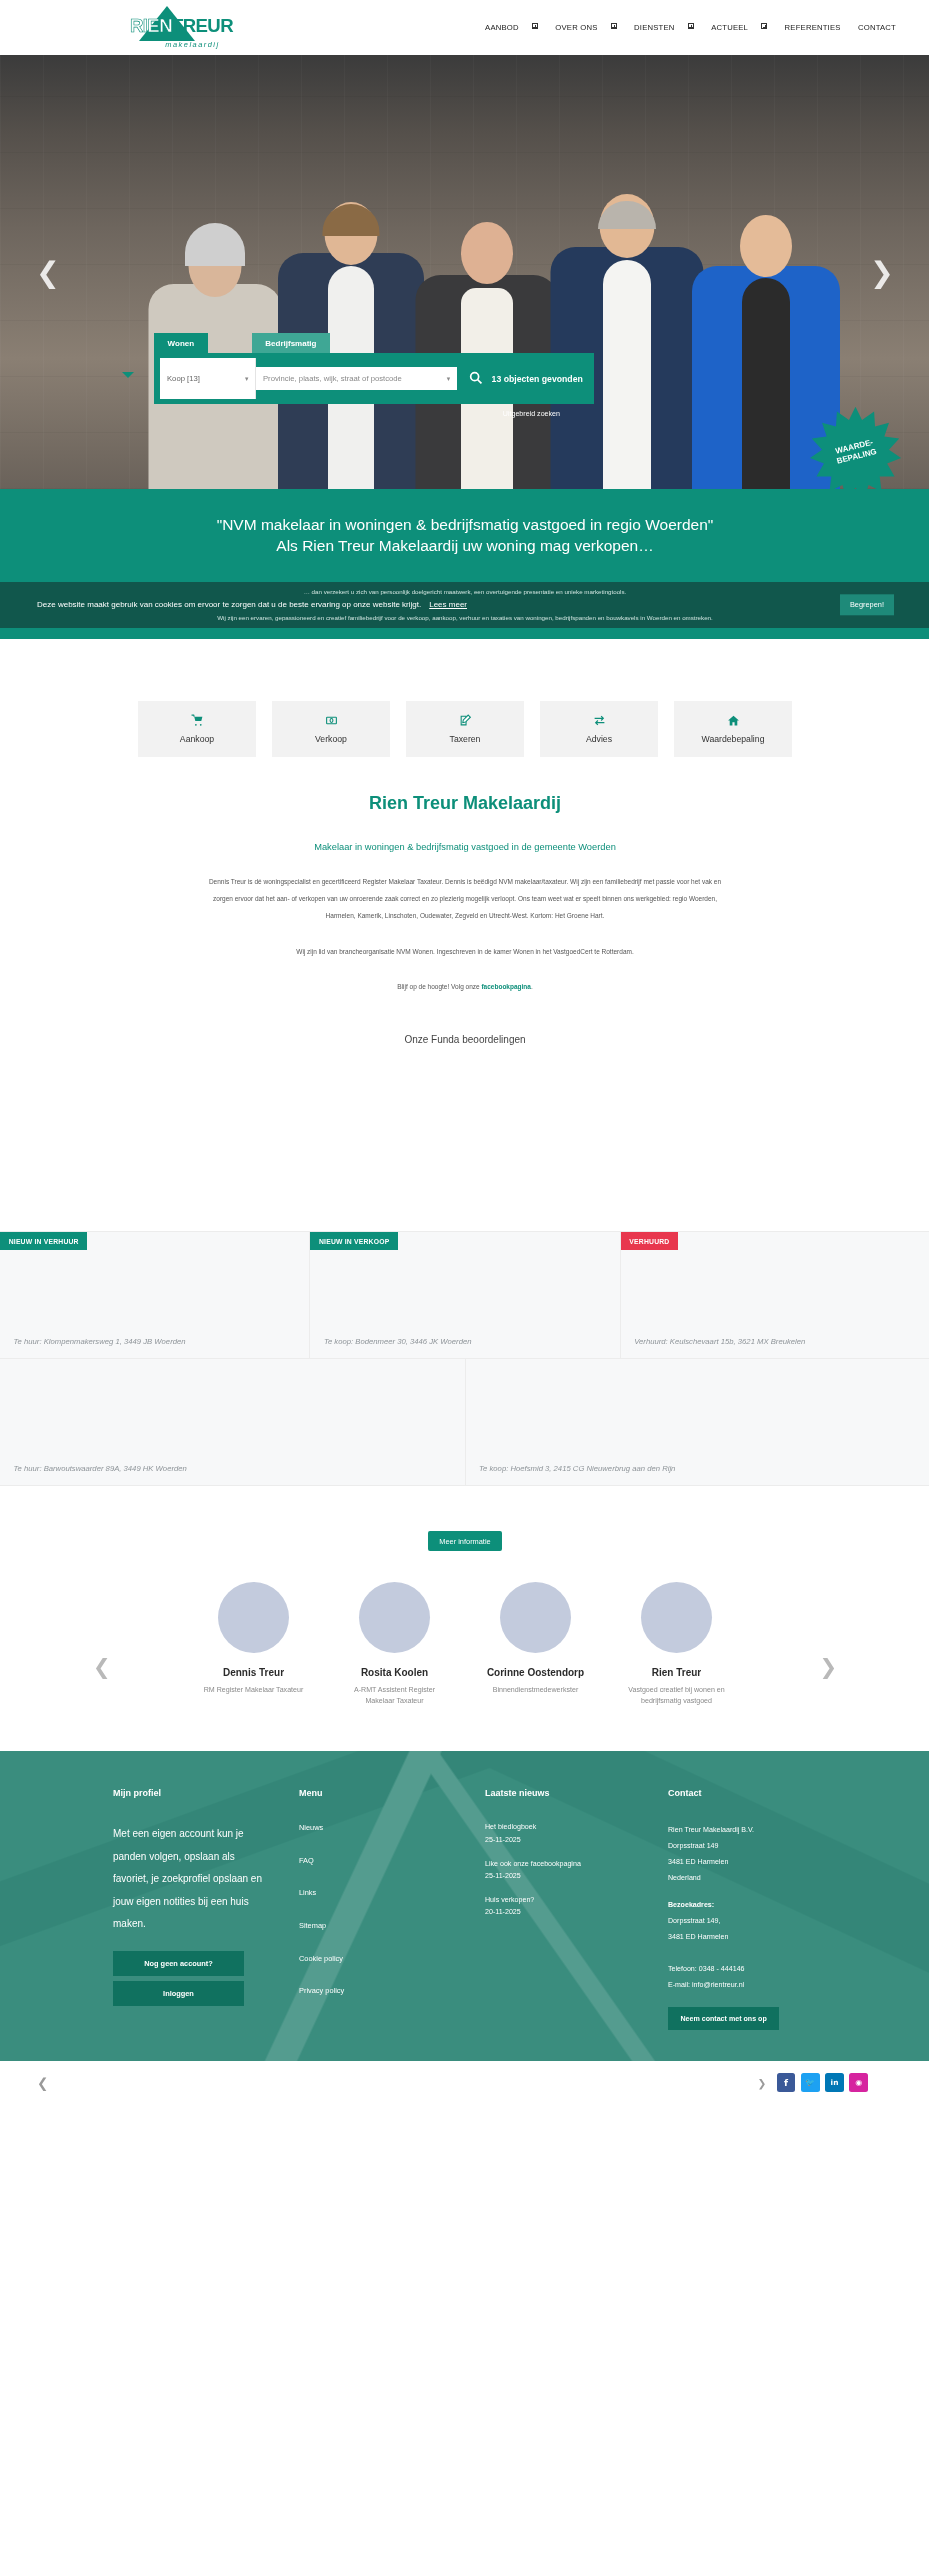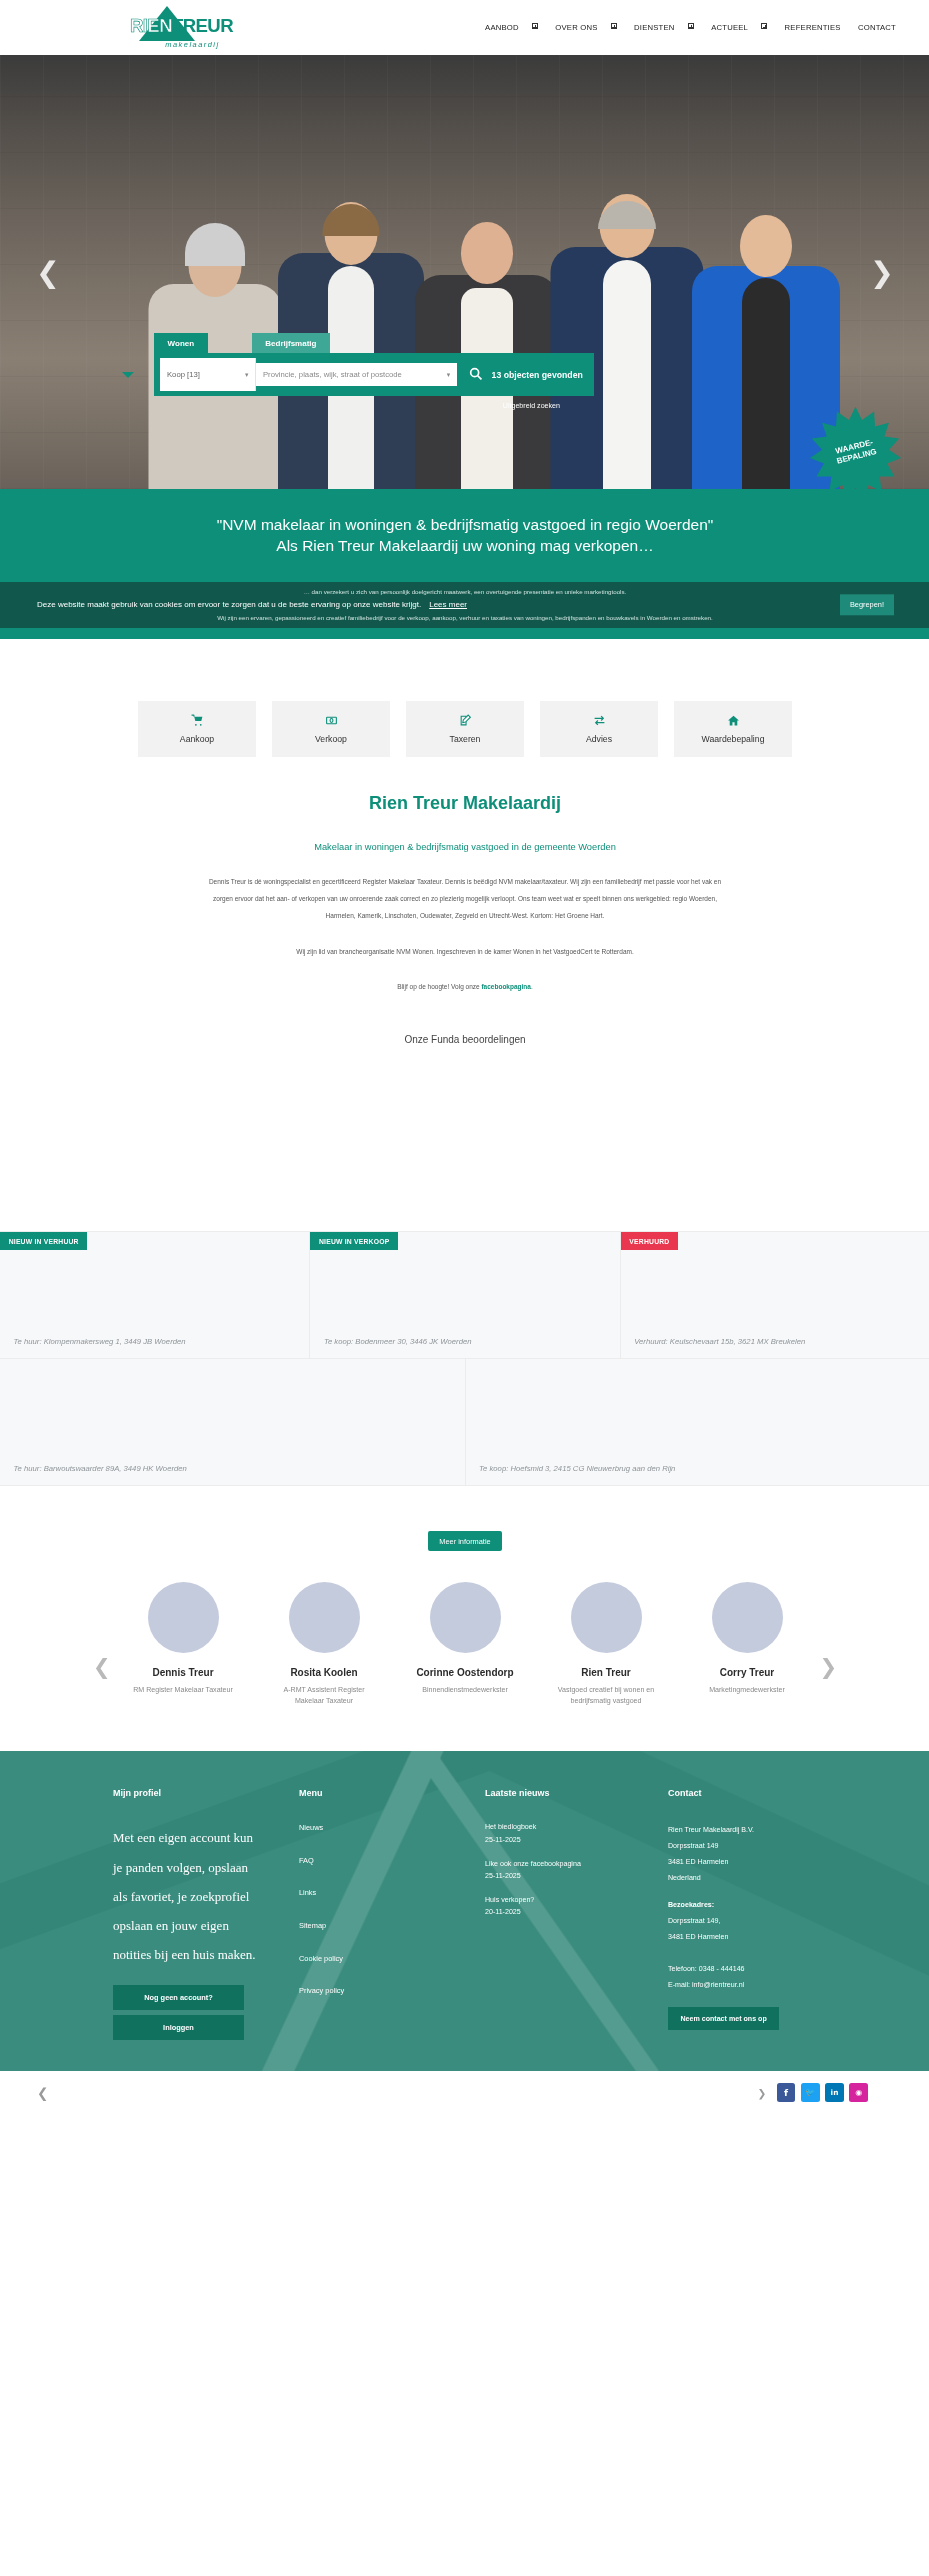--- a/index.html
+++ b/index.html
@@ -39,21 +39,21 @@
   .hero-arrow{position:absolute;top:50%;transform:translateY(-50%);color:#fff;font-size:28.5px;opacity:.85;cursor:pointer;font-family:"DejaVu Sans",sans-serif;}
   .hero-arrow.l{left:36px;}
   .hero-arrow.r{right:36px;}
 
   .searchwrap{position:absolute;left:154px;top:278px;z-index:5;}
   .tabs{display:flex;gap:44px;}
   .tab{padding:5.6px 13.6px;font-size:8px;font-weight:bold;color:#fff;cursor:pointer;}
   .tab.active{background:#0d8f7a;}
   .tab.inactive{background:#3fa795;}
   .searchbar{background:#0d8f7a;display:flex;align-items:center;padding:5px 6.2px;width:440px;}
-  .sel{background:#fff;height:33px;width:96px;display:flex;align-items:center;justify-content:space-between;padding:0 6.8px;font-size:7.7px;color:#666;border-right:0.6px solid #e4e4e4;cursor:pointer;}
+  .sel{background:#fff;height:41px;width:96px;display:flex;align-items:center;justify-content:space-between;padding:0 6.8px;font-size:7.7px;color:#666;border-right:0.6px solid #e4e4e4;cursor:pointer;}
   .inp{background:#fff;height:23.6px;flex:1;display:flex;align-items:center;justify-content:space-between;padding:0 6.8px;font-size:7.7px;color:#8a8a8a;cursor:text;}
   .chev{font-size:6.8px;color:#8a8a8a;}
   .mag{margin:0 8.7px 0 12.4px;cursor:pointer;}
   .found{color:#fff;font-size:8.7px;font-weight:bold;white-space:nowrap;cursor:pointer;padding-right:5px;}
   .extsearch{text-align:right;color:#fff;font-size:7.1px;margin-top:5.6px;padding-right:34px;cursor:pointer;}
   .caret{position:absolute;left:122px;top:317px;width:0;height:0;border-left:6.8px solid transparent;border-right:6.8px solid transparent;border-top:6.8px solid #0d8f7a;z-index:6;}
 
   .starburst{position:absolute;right:28.5px;top:350px;width:93px;height:93px;z-index:6;}
   .sb-txt{position:absolute;inset:0;display:flex;flex-direction:column;align-items:center;justify-content:center;color:#fff;font-size:8px;font-weight:bold;text-align:center;line-height:1.25;transform:rotate(-14deg);}
 
@@ -116,21 +116,21 @@
       linear-gradient(55deg,transparent 55%,#fff 55.2%,#fff 57%,transparent 57.2%),
       linear-gradient(160deg,transparent 20%,#0d5f53 20.2%,#0d5f53 30%,transparent 30.2%),
       linear-gradient(25deg,transparent 70%,#0d5f53 70.2%,#0d5f53 82%,transparent 82.2%);}
   .fcols{position:relative;display:flex;padding-left:113px;gap:0;}
   .fcol{color:#fff;}
   .fcol.c1{width:186px;}
   .fcol.c2{width:186px;}
   .fcol.c3{width:183px;}
   .fcol.c4{width:217px;}
   .fh{font-size:9px;font-weight:bold;margin-bottom:25px;}
-  .fp{font-size:13px;line-height:2.25;width:149px;font-family:Liberation Serif, serif;}
+  .fp{font-size:10px;line-height:2.25;width:149px;}
   .fbtn{display:block;width:131px;text-align:center;background:#10715f;color:#fff;font-size:7.4px;font-weight:bold;padding:8px 0;margin-top:15px;cursor:pointer;}
   .fbtn+ .fbtn{margin-top:5.6px;}
   .flink{display:block;font-size:7.4px;color:#fff;margin-bottom:23.6px;cursor:pointer;text-decoration:none;}
   .fnews{margin-bottom:16px;}
   .fnews .t{font-size:7.1px;cursor:pointer;}
   .fnews .d{font-size:7.1px;margin-top:4.3px;}
   .faddr{font-size:7.1px;line-height:2.25;}
   .fcontactbtn{display:inline-block;background:#10715f;color:#fff;font-size:7.1px;font-weight:bold;padding:7.4px 12.4px;margin-top:13.6px;cursor:pointer;}
 
   
@@ -369,25 +369,20 @@
     </div>
     <div class="member">
       <div class="avatar"></div>
       <div class="m-name">Corinne Oostendorp</div>
       <div class="m-role">Binnendienstmedewerkster</div>
     </div>
     <div class="member">
       <div class="avatar"></div>
       <div class="m-name">Rien Treur</div>
       <div class="m-role">Vastgoed creatief bij wonen en bedrijfsmatig vastgoed</div>
-    </div>
-    <div class="member">
-      <div class="avatar"></div>
-      <div class="m-name">Corry Treur</div>
-      <div class="m-role">Marketingmedewerkster</div>
     </div>
     <div class="team-arrow r">❯</div>
   </div>
 </div>
 
 <div class="footer">
   <div class="fcols">
     <div class="fcol c1">
       <div class="fh">Mijn profiel</div>
       <div class="fp">Met een eigen account kun je panden volgen, opslaan als favoriet, je zoekprofiel opslaan en jouw eigen notities bij een huis maken.</div>

